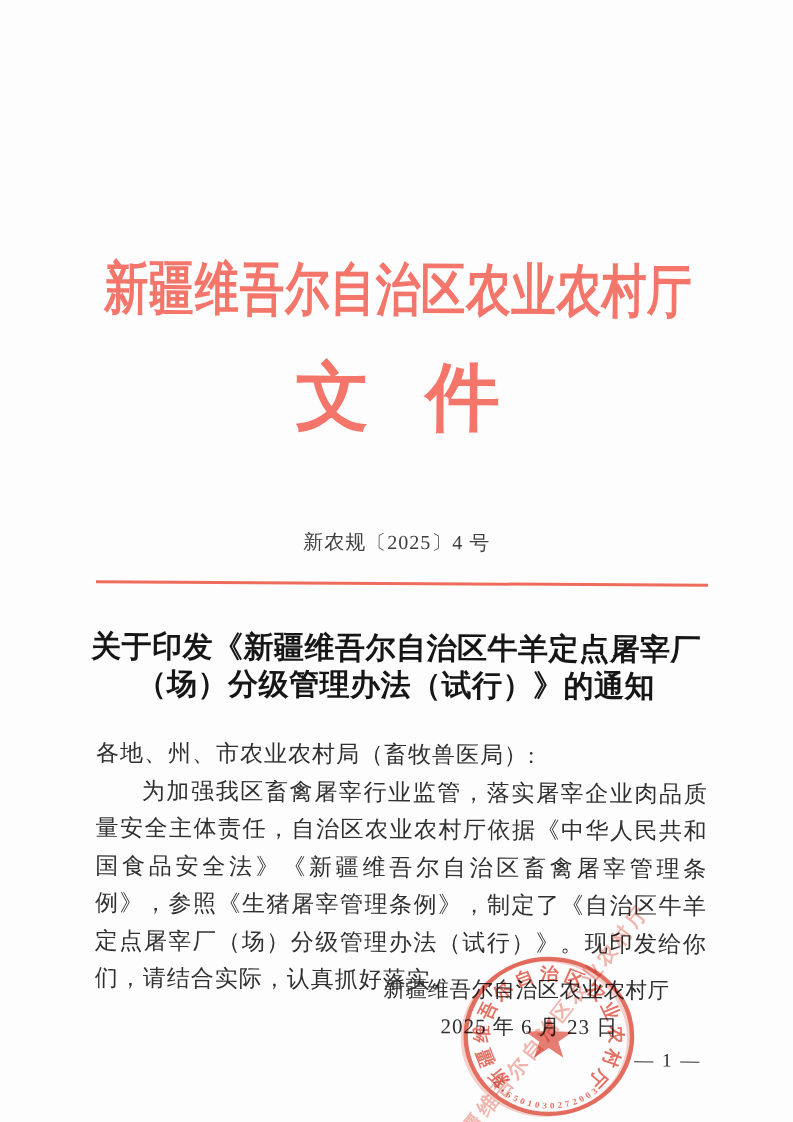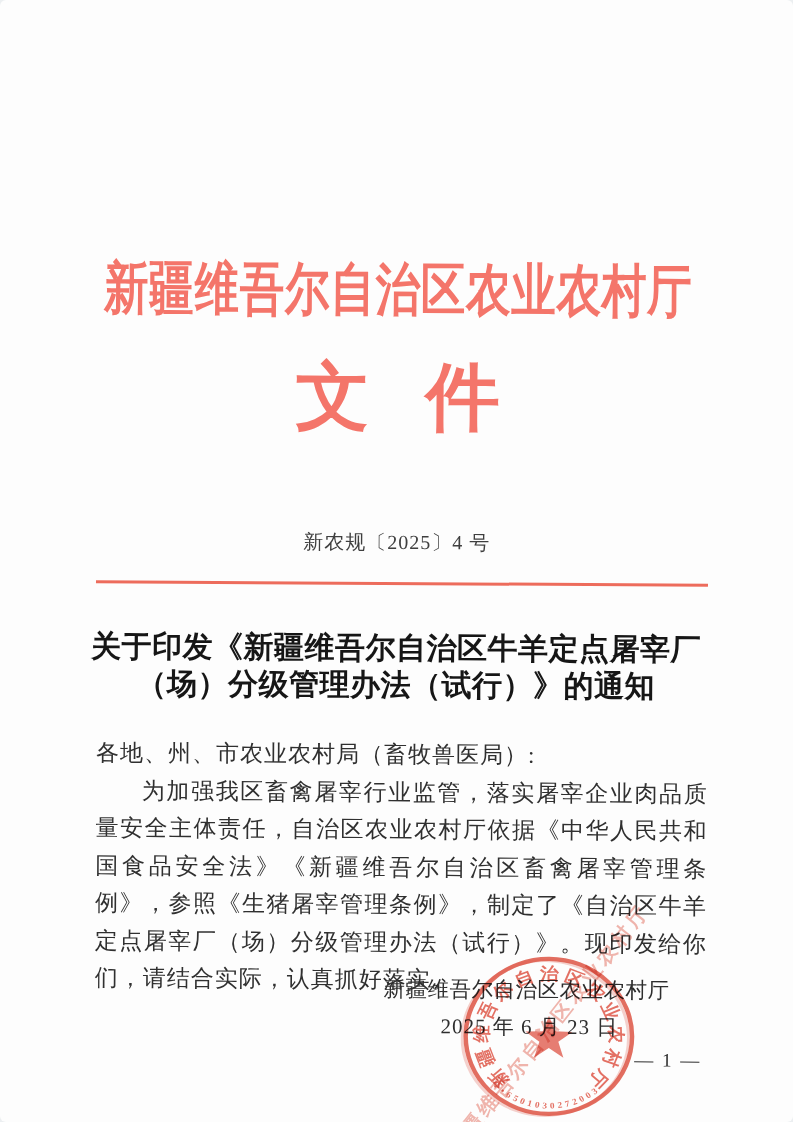--- a/index.html
+++ b/index.html
@@ -3,21 +3,20 @@
 <meta charset="utf-8">
 <style>
   html,body { margin:0; padding:0; background:#eceff1; }
   .page {
     position: relative;
     width: 793px; height: 1122px;
     margin: 0 auto;
     background: var(--paper, #fdfdfd);
     overflow: hidden;
     font-family: "Liberation Serif", serif;
-    border-radius: 6px;
   }
   .tilt {
     position: absolute; inset: 0;
     transform: rotate(0.33deg);
     transform-origin: 400px 580px;
   }
   
   .agency-title {
     position: absolute; top: 252px; left: 0; width: 100%;
     text-align: center;

